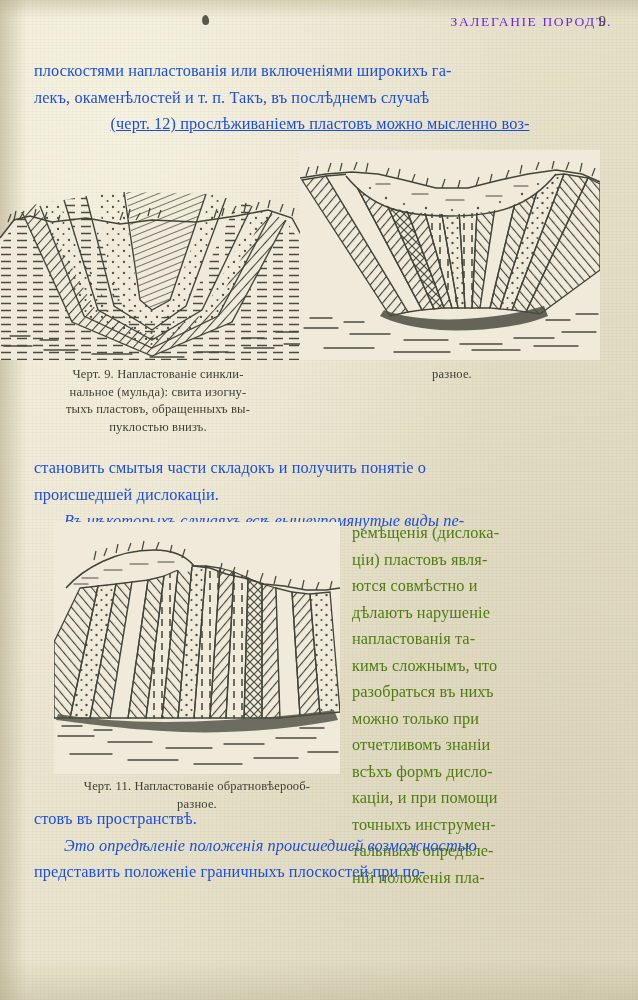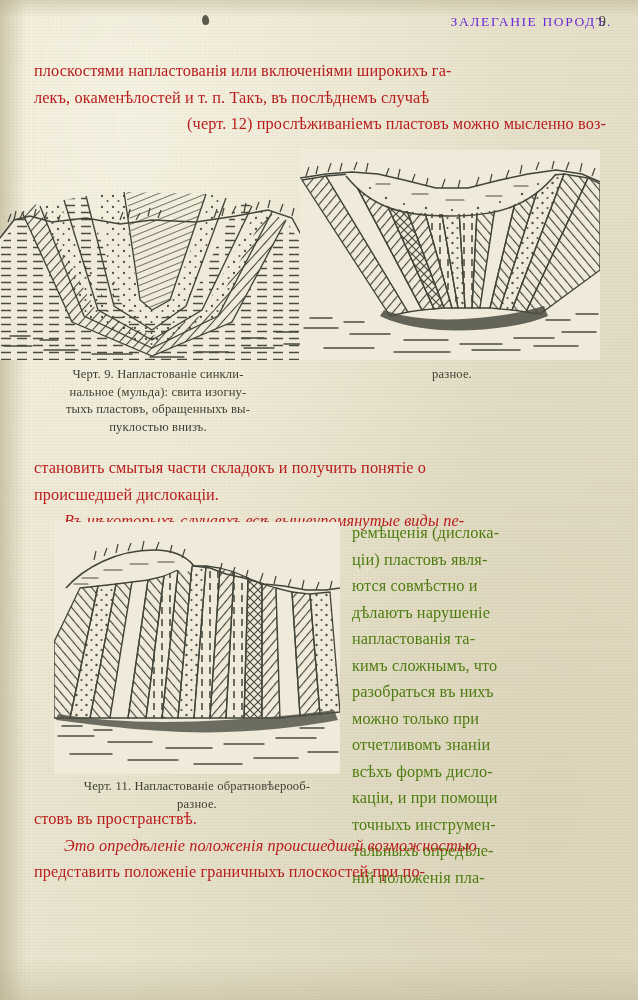--- a/index.html
+++ b/index.html
@@ -47,30 +47,30 @@
     position:absolute;right:6px;top:-1px;font-size:15px;color:#4a4a3b;
   }
   .blot{
     position:absolute;left:168px;top:1px;width:7px;height:10px;
     background:#3e3f33;border-radius:55% 45% 50% 50%/60% 55% 45% 40%;
     opacity:.85;transform:rotate(-8deg);
   }
 
   
   .tx{
-    font-size:16.3px;line-height:26.5px;color:#b91c1c;
+    font-size:16.3px;line-height:26.5px;color:#1d4ed8;
     text-align:justify;text-justify:inter-word;
     letter-spacing:.1px;
   }
   .tx p{margin:0;}
   .indent{text-indent:30px;font-style:italic;}
 
   #para-top{position:absolute;left:34px;width:572px;top:58px;}
   #para-top p{text-align:justify;}
-  #para-top p:last-child{text-align:right;}
+  #para-top p:last-child{text-align:center;text-decoration:underline;}
 
   #para-mid{position:absolute;left:34px;width:572px;top:455px;}
 
   
   #col-right{
     position:absolute;left:352px;width:254px;top:520px;
     font-size:16.3px;line-height:26.5px;color:#4d7c0f;
     text-align:justify;letter-spacing:.1px;
   }
   #col-right p{margin:0;text-align:justify;}

